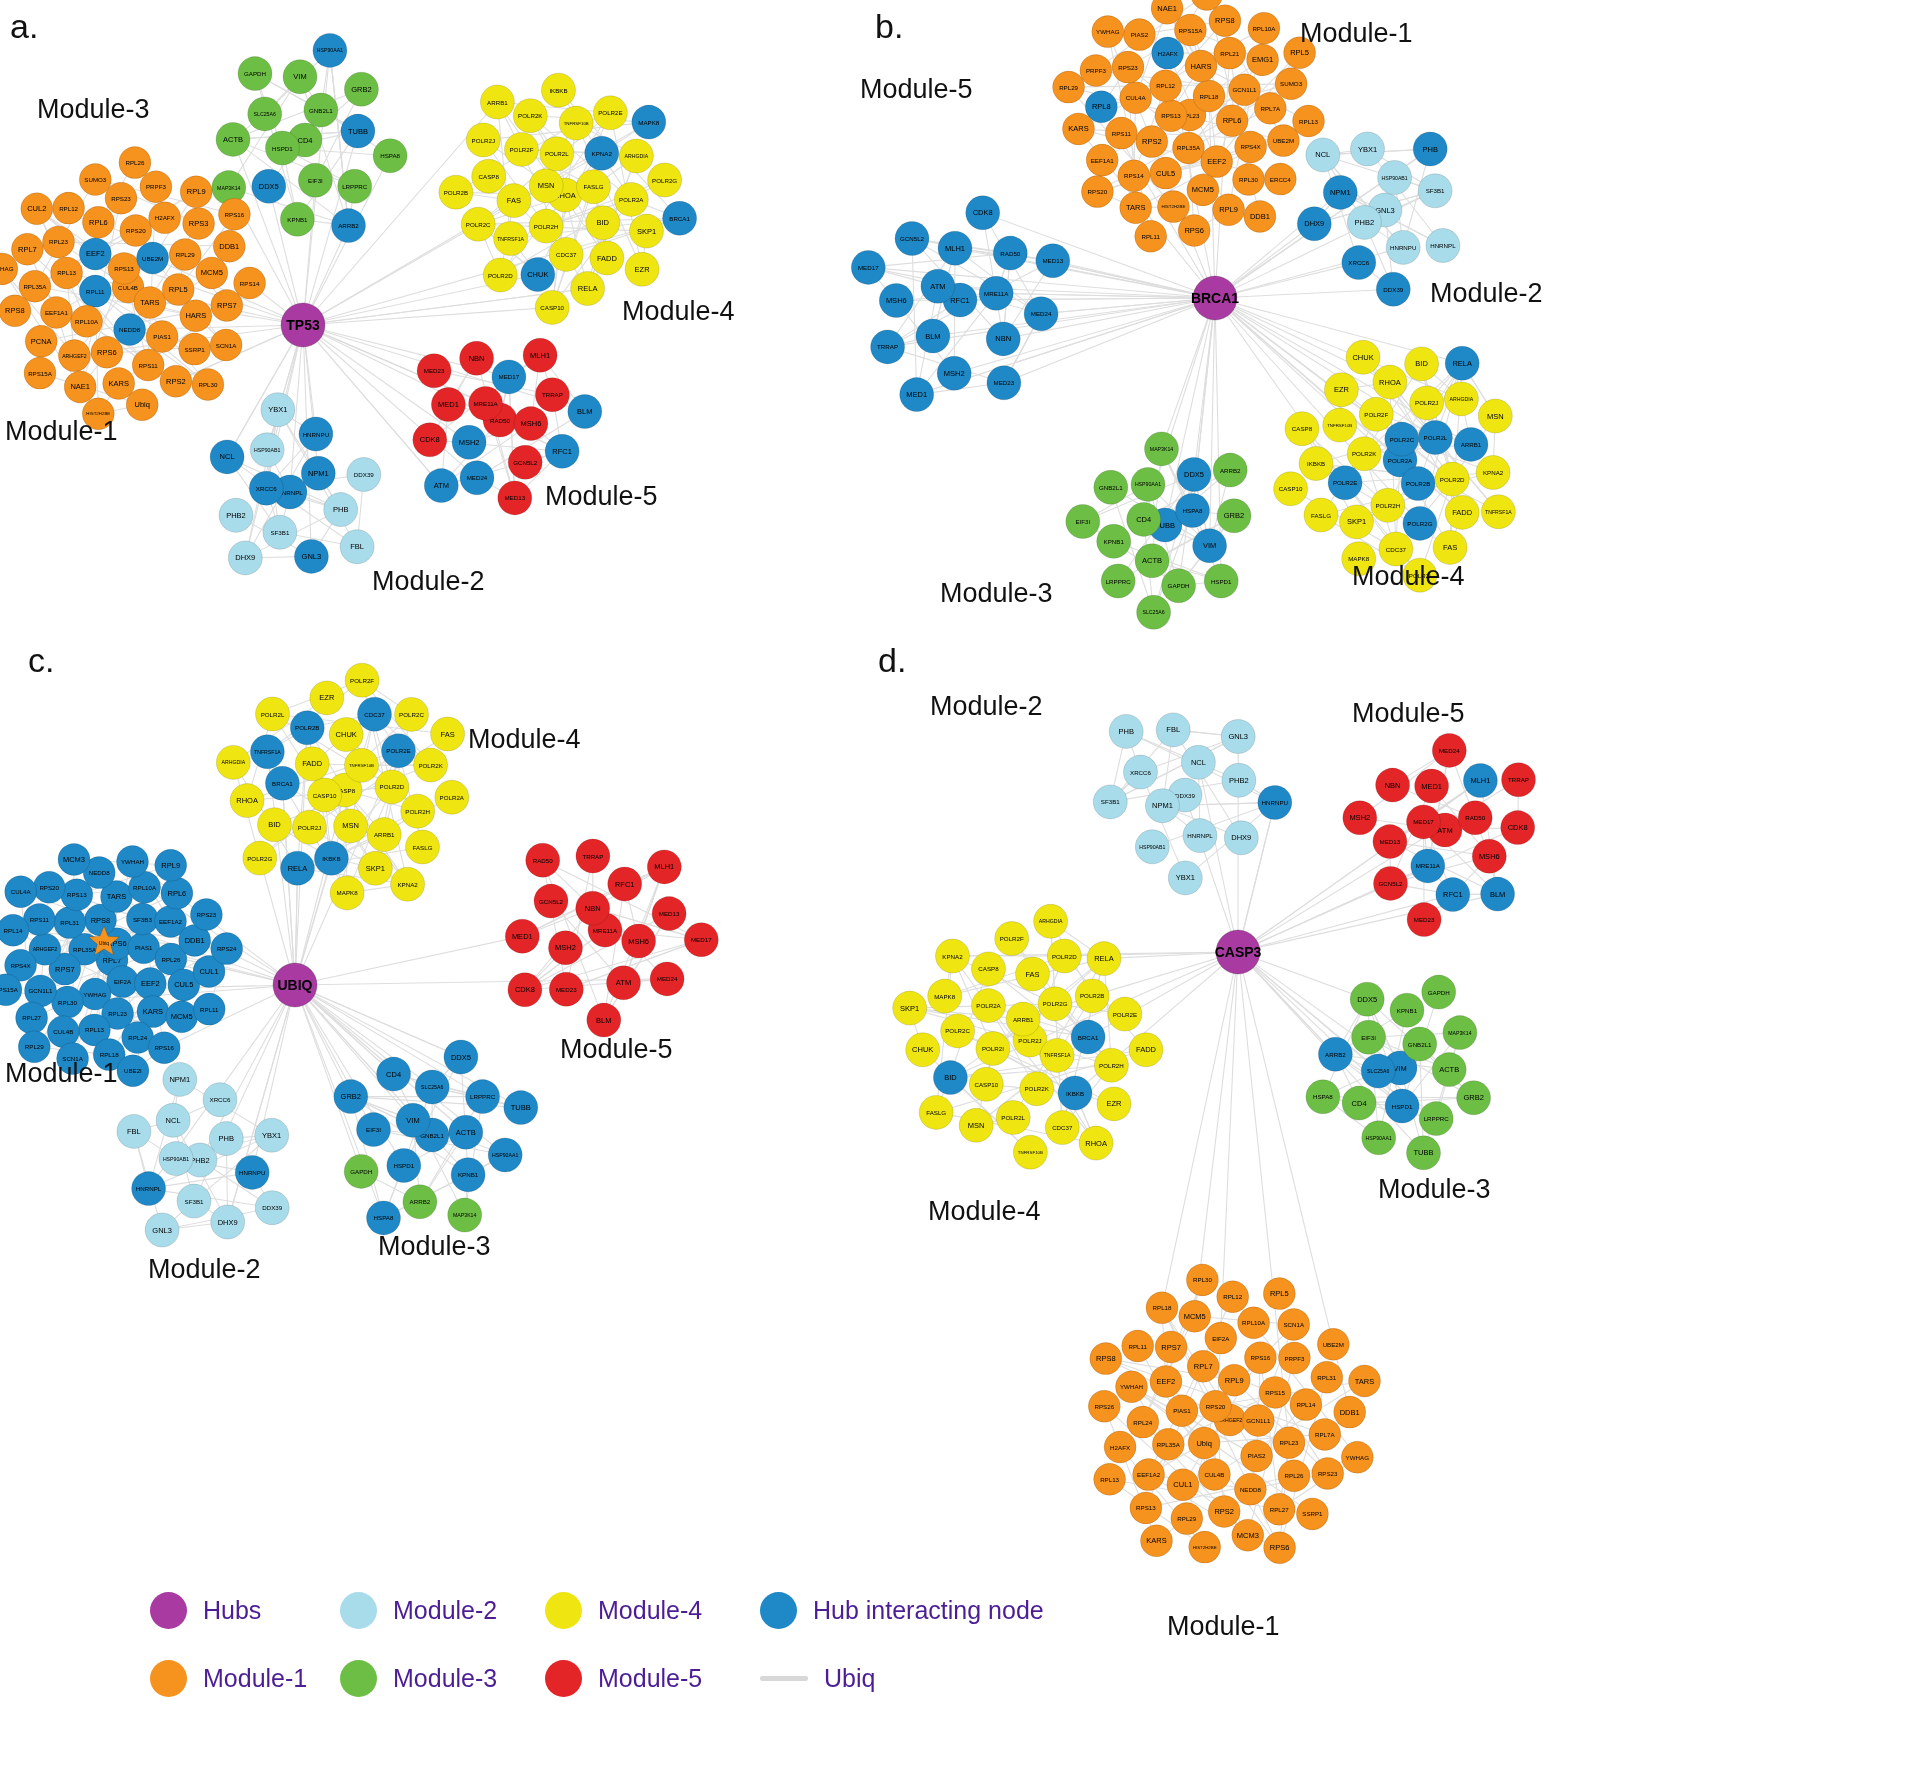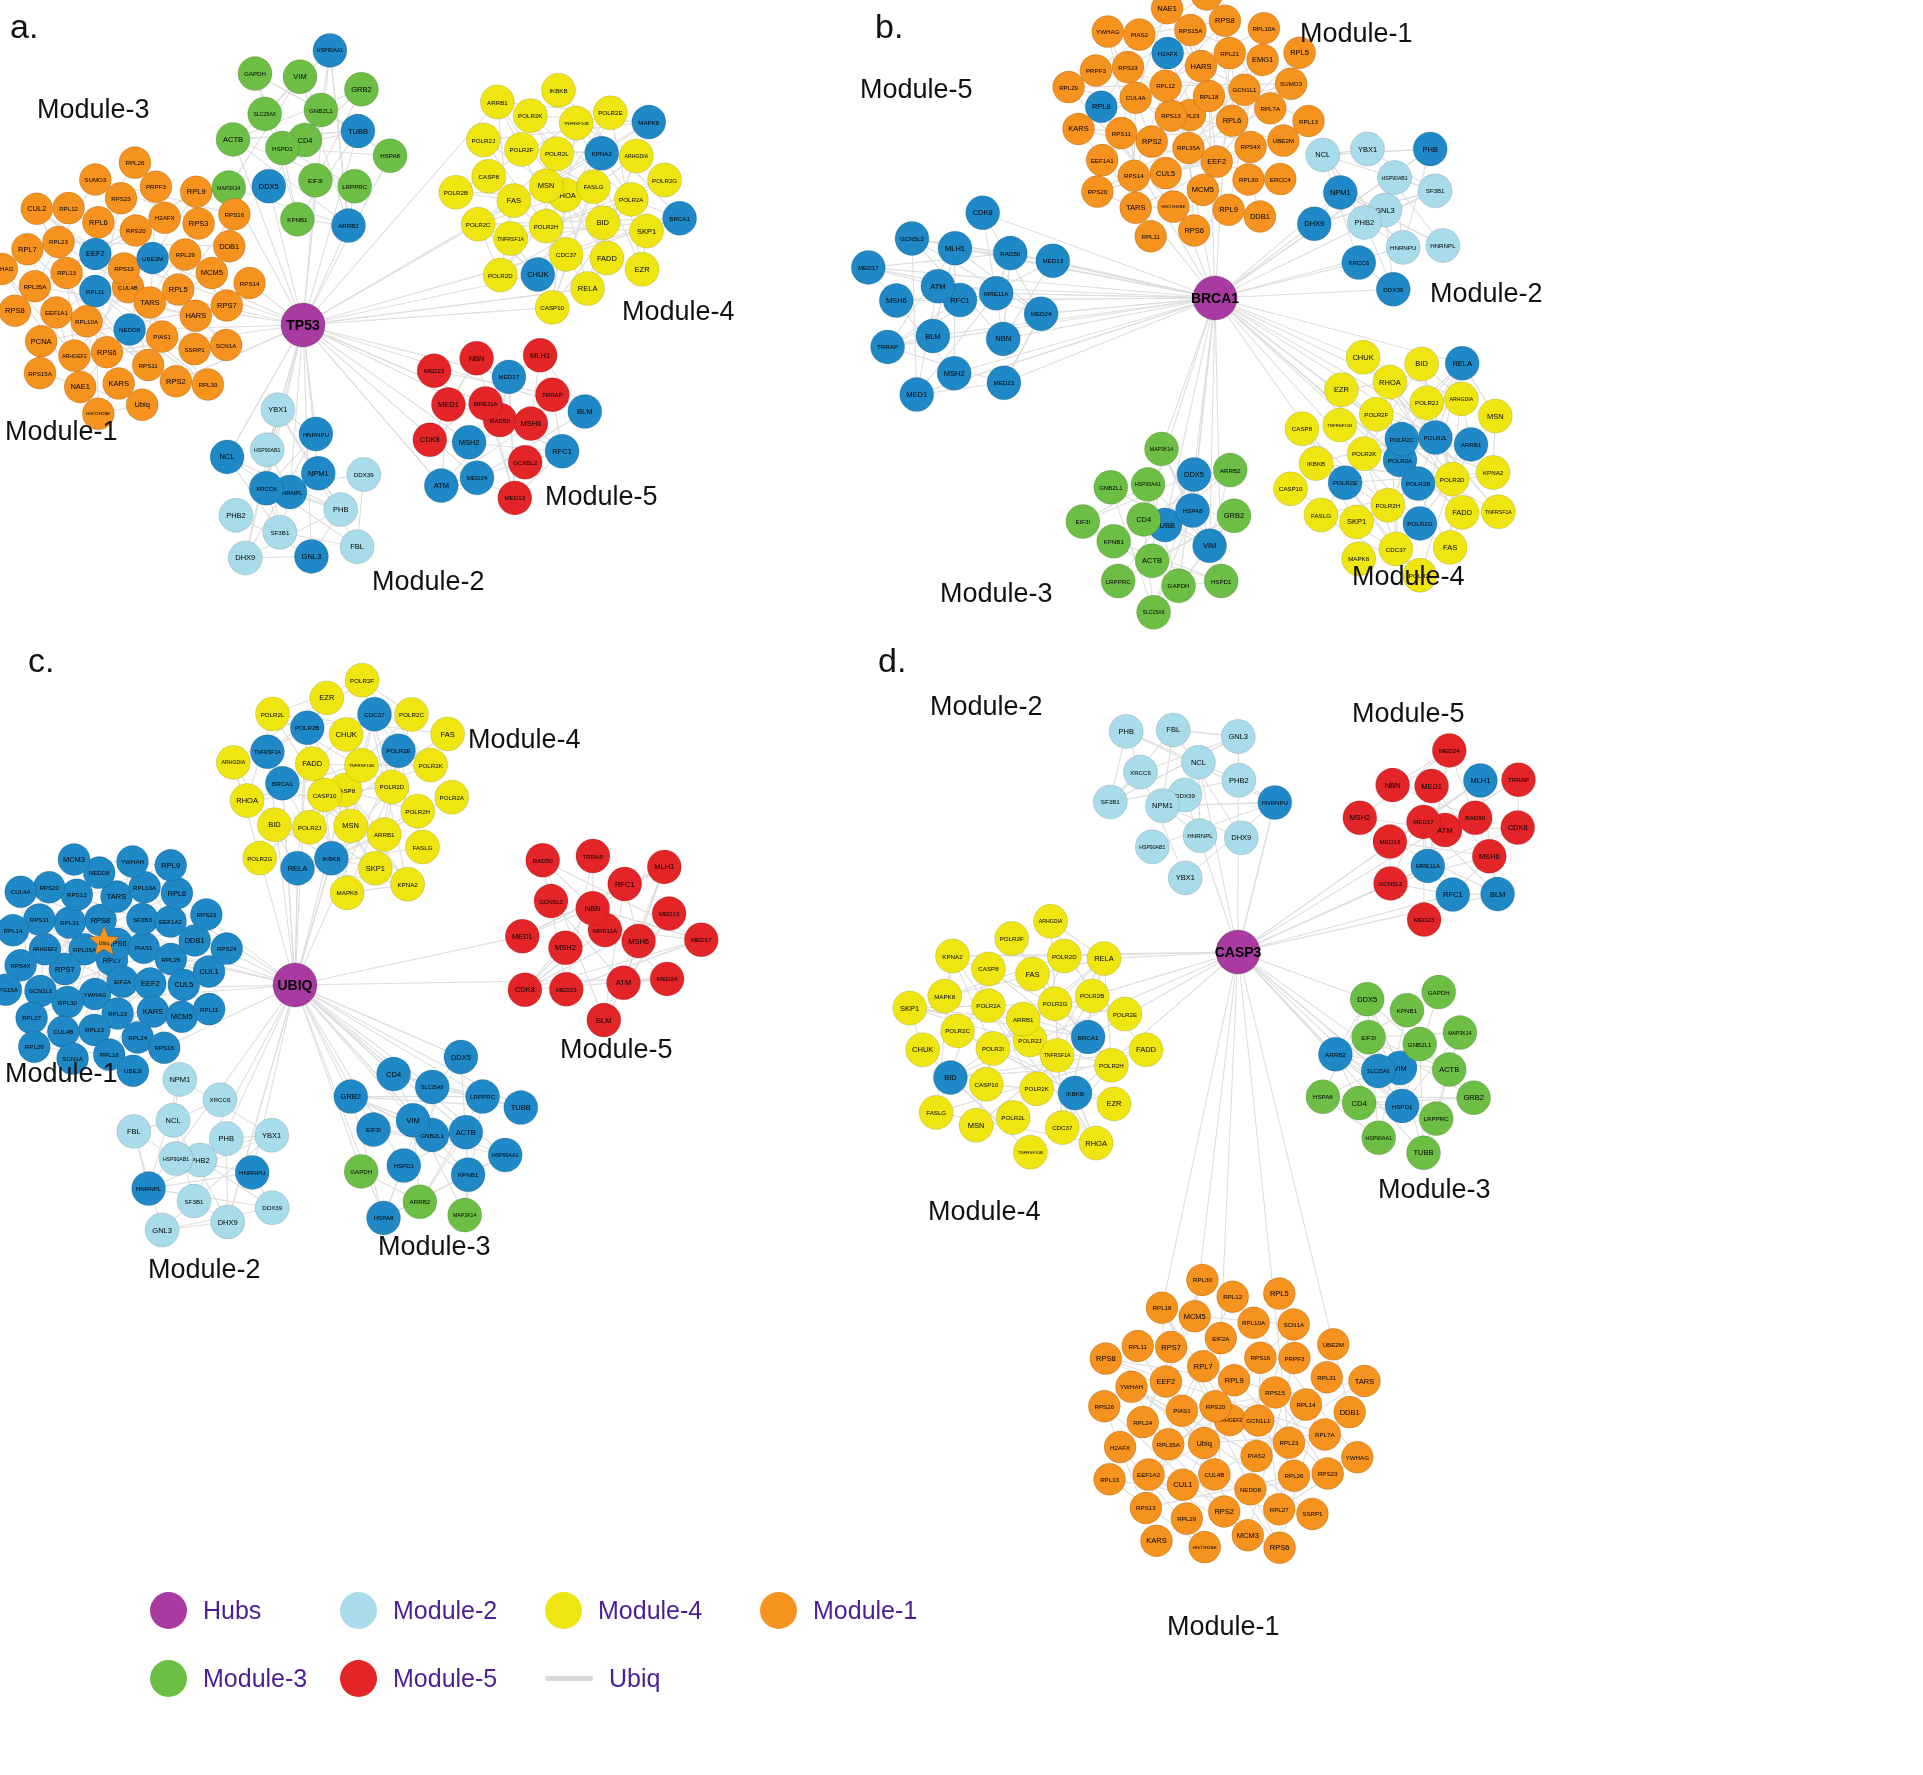--- a/index.html
+++ b/index.html
@@ -3174,20 +3174,24 @@
     </div>
     <div class="legend-item">
       <span class="swatch" style="background: rgb(169, 220, 234);"></span>
       <span class="lbl">Module-2</span>
     </div>
     <div class="legend-item">
       <span class="swatch" style="background: rgb(239, 230, 17);"></span>
       <span class="lbl">Module-4</span>
     </div>
     <div class="legend-item">
+      <span class="swatch" style="background: rgb(31, 136, 198);"></span>
+      <span class="lbl">Hub interacting node</span>
+    </div>
+    <div class="legend-item">
       <span class="swatch" style="background: rgb(246, 146, 30);"></span>
       <span class="lbl">Module-1</span>
     </div>
     <div class="legend-item">
       <span class="swatch" style="background: rgb(109, 190, 69);"></span>
       <span class="lbl">Module-3</span>
     </div>
     <div class="legend-item">
       <span class="swatch" style="background: rgb(227, 37, 40);"></span>
       <span class="lbl">Module-5</span>

